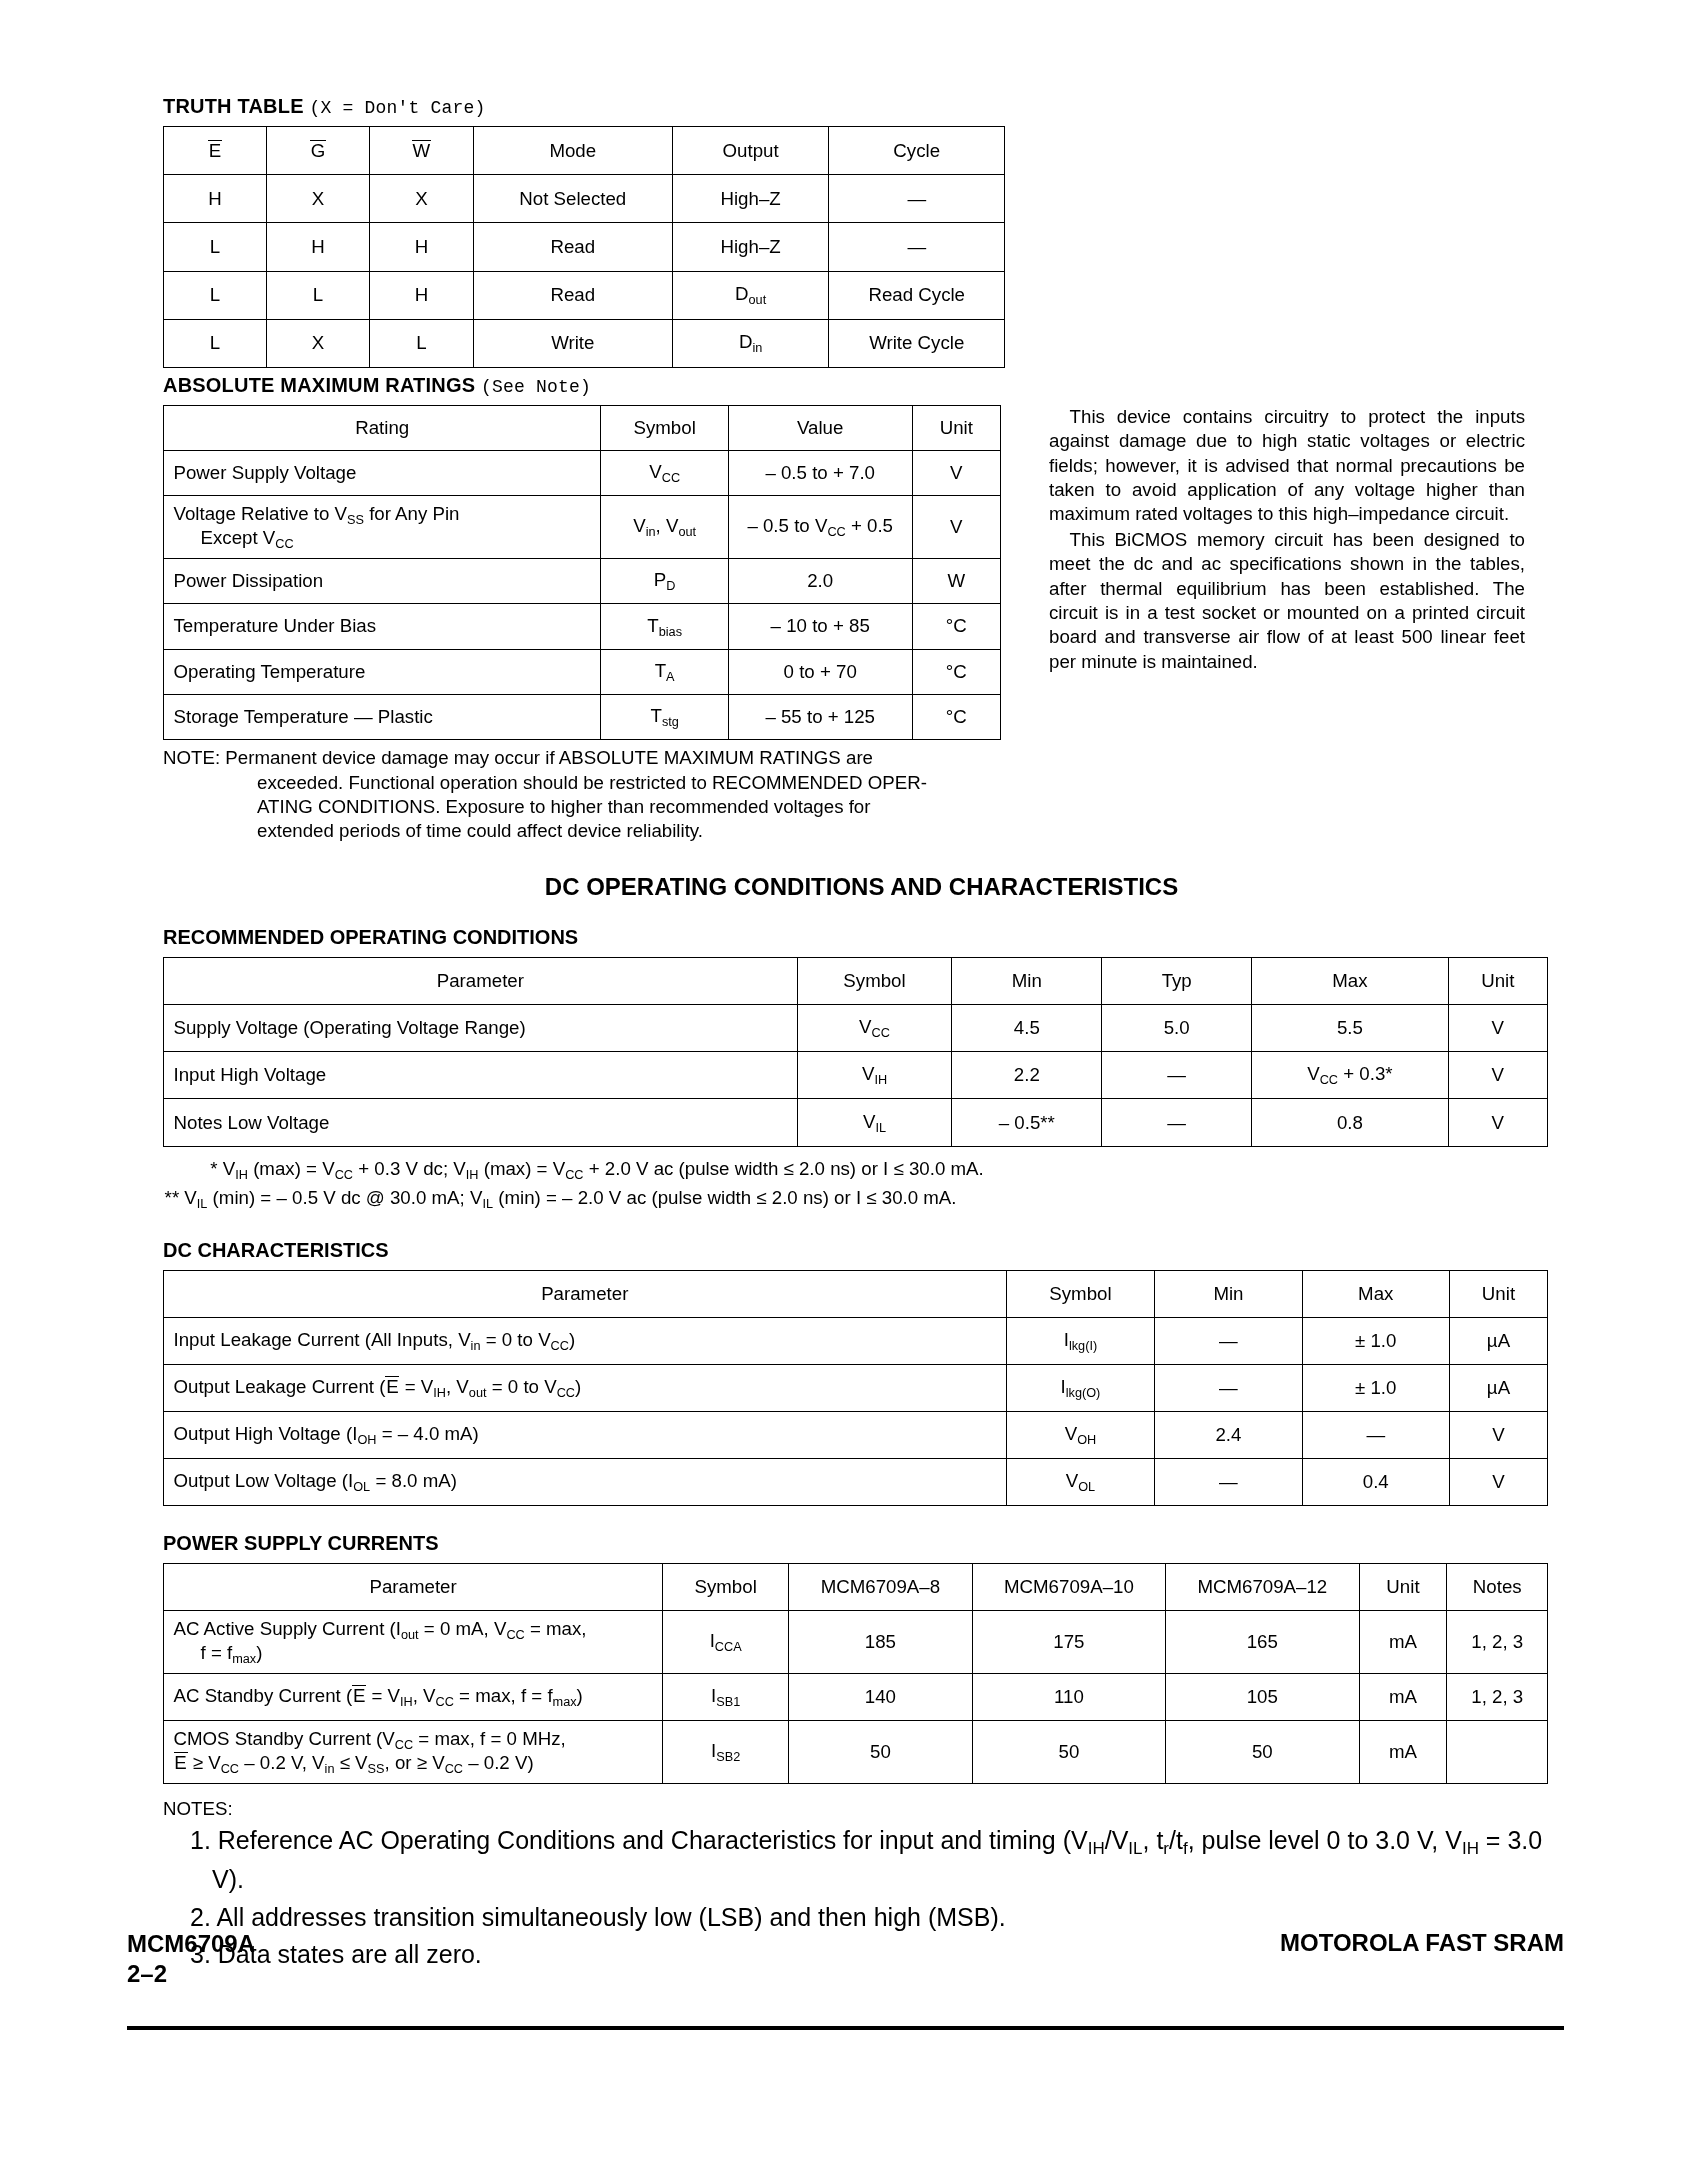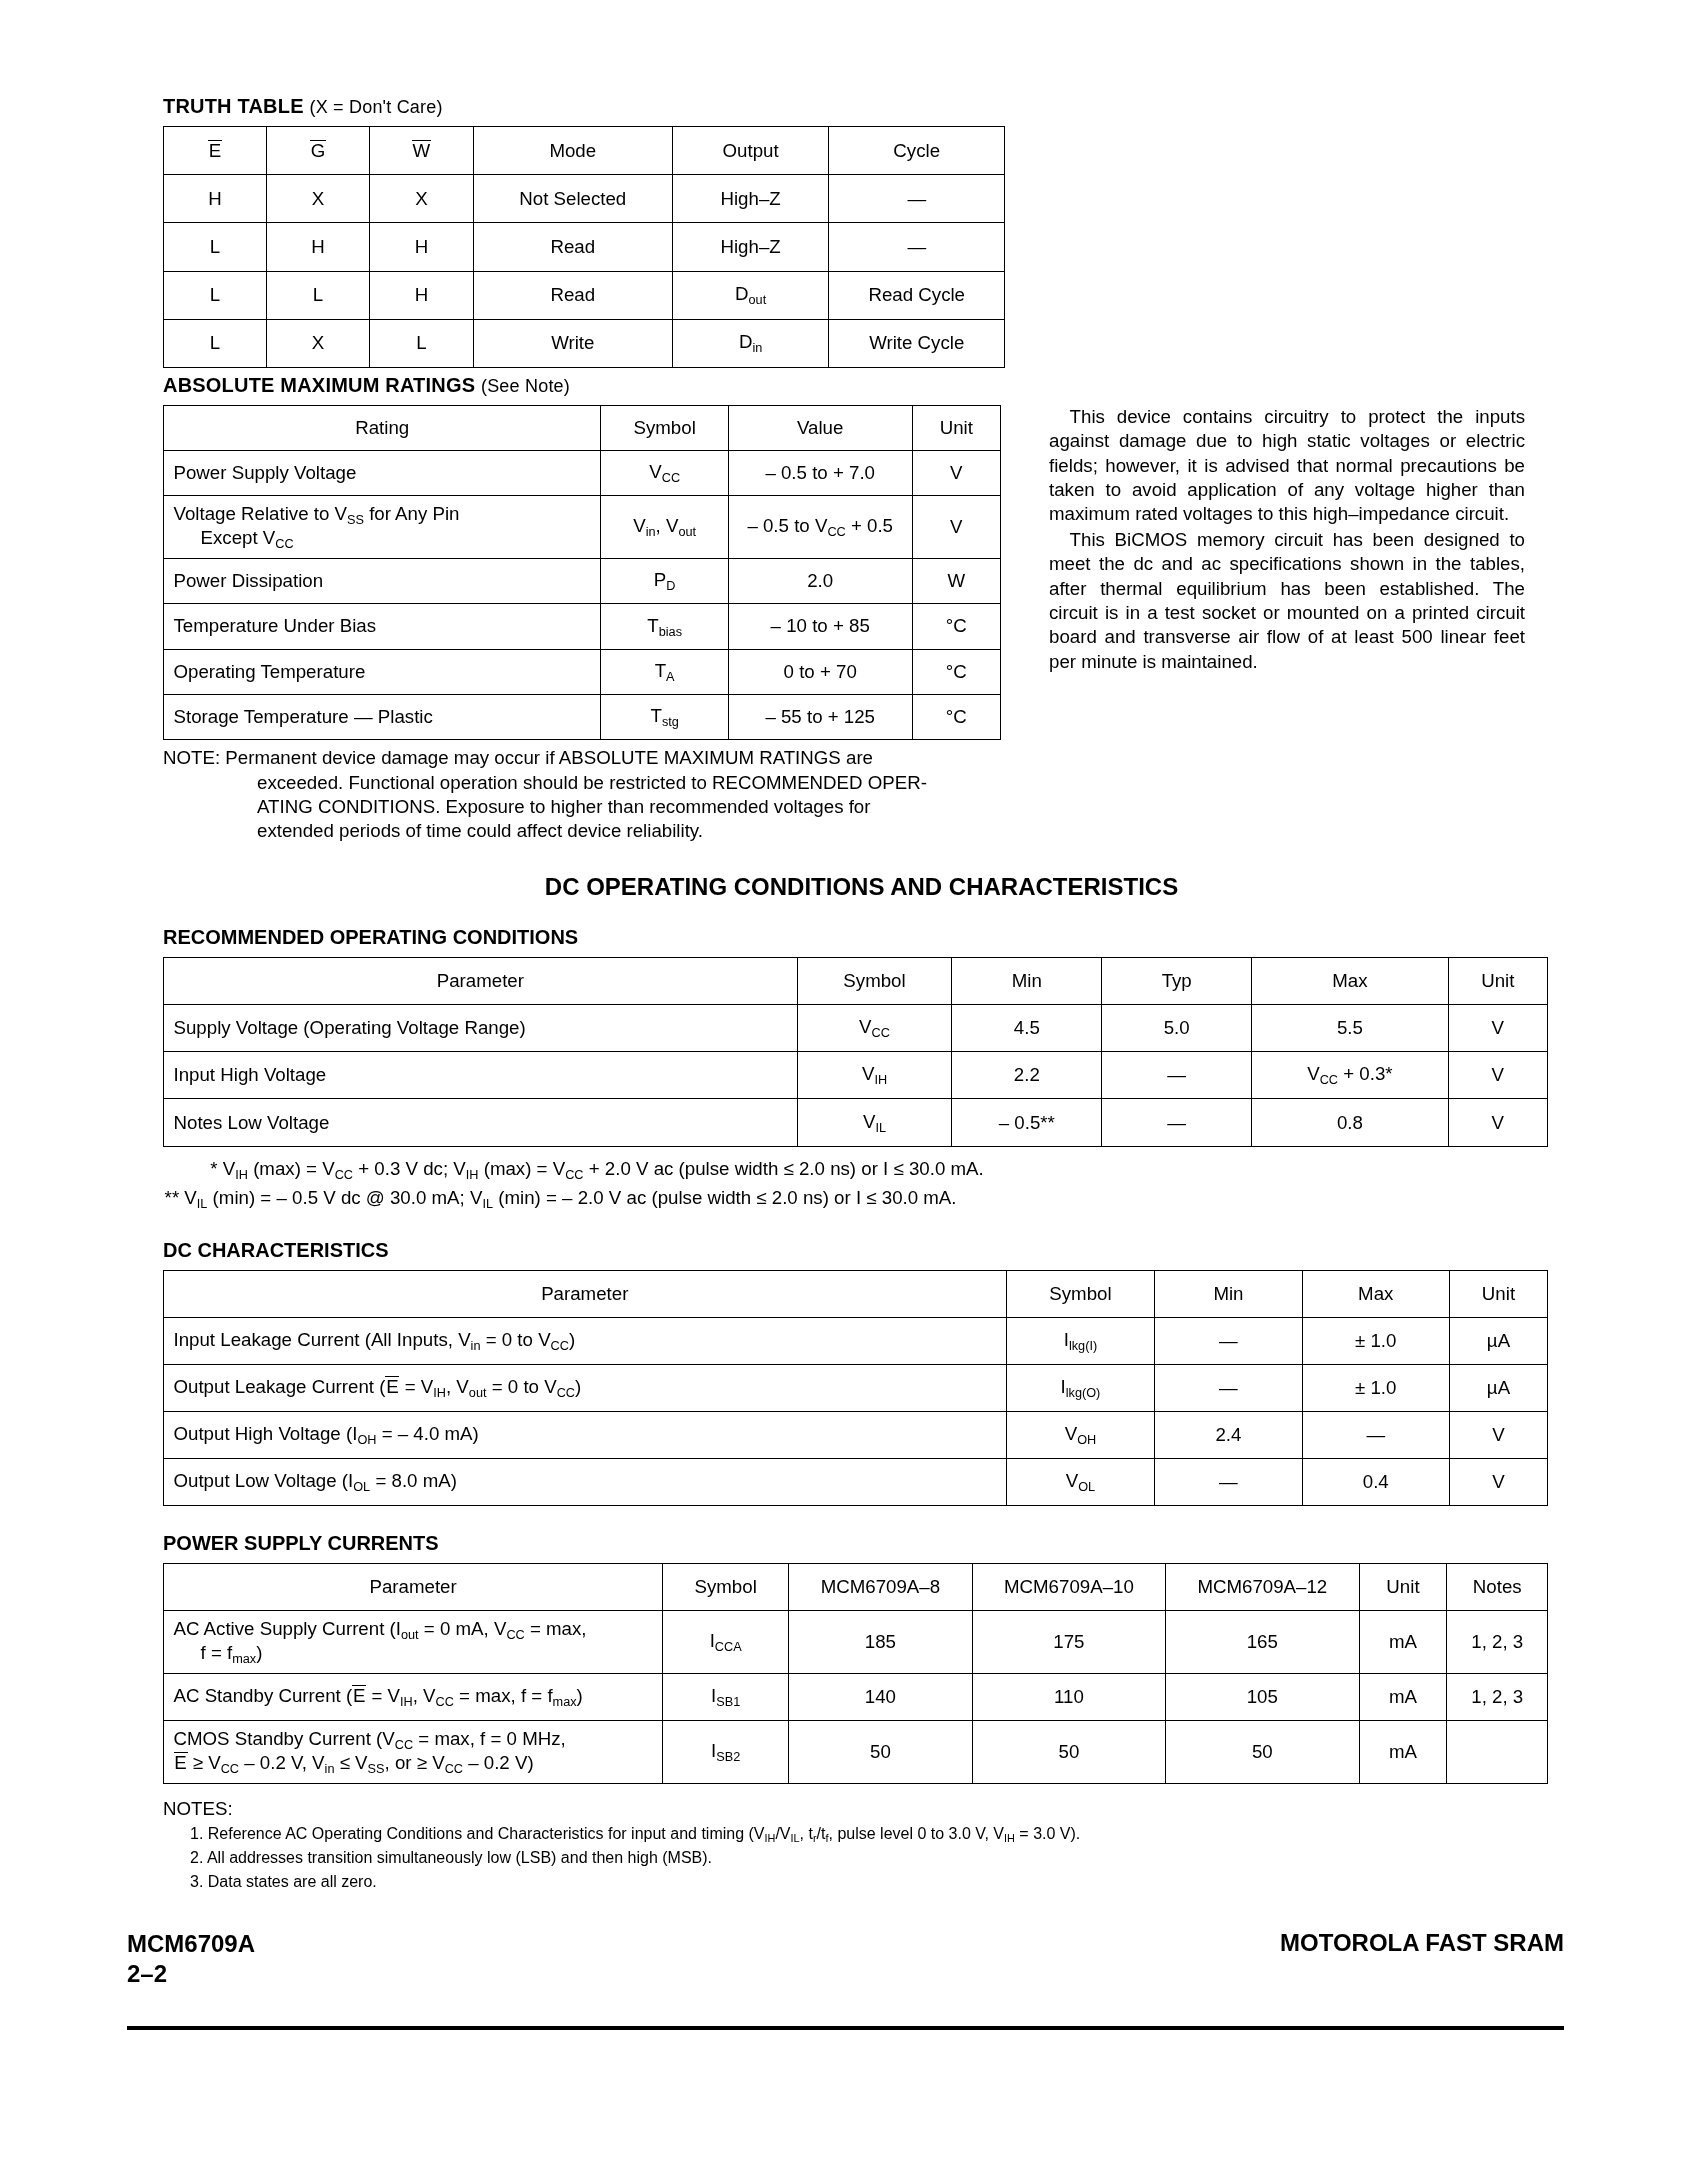--- a/index.html
+++ b/index.html
@@ -30,20 +30,21 @@
   }
 
   
   .sec-title {
     font-size: 20px;
     font-weight: bold;
     letter-spacing: 0.2px;
   }
   .sec-title .reg {
     font-weight: normal;
+    font-family: Liberation Mono, monospace;
   }
   .small {
     font-size: 18px;
   }
   sub { font-size: 0.68em; vertical-align: -0.30em; }
   .ovl { border-top: 1.3px solid #000; padding: 0 0.8px; display: inline-block; line-height: 1.05; }
 
   
   table {
     border-collapse: collapse;
@@ -115,21 +116,21 @@
 
   .footnotes {
     font-size: 18.7px;
     line-height: 1.45;
     margin-top: 8px;
     margin-left: 14.3px;
   }
   .footnotes div { white-space: nowrap; margin-left: 33px; }
 
   .notes-head { font-size: 18.7px; margin-top: 14.3px; }
-  .notes-list { font-size: 16px; line-height: 1.5; margin-top: 1.6px; }
+  .notes-list { font-size: 25px; line-height: 1.5; margin-top: 1.6px; }
   .notes-list div { padding-left: 49px; text-indent: -22px; }
 
   
   .footer-rule {
     position: absolute;
     left: 127px;
     top: 2026px;
     width: 1437px;
     height: 4px;
     background: #000;

